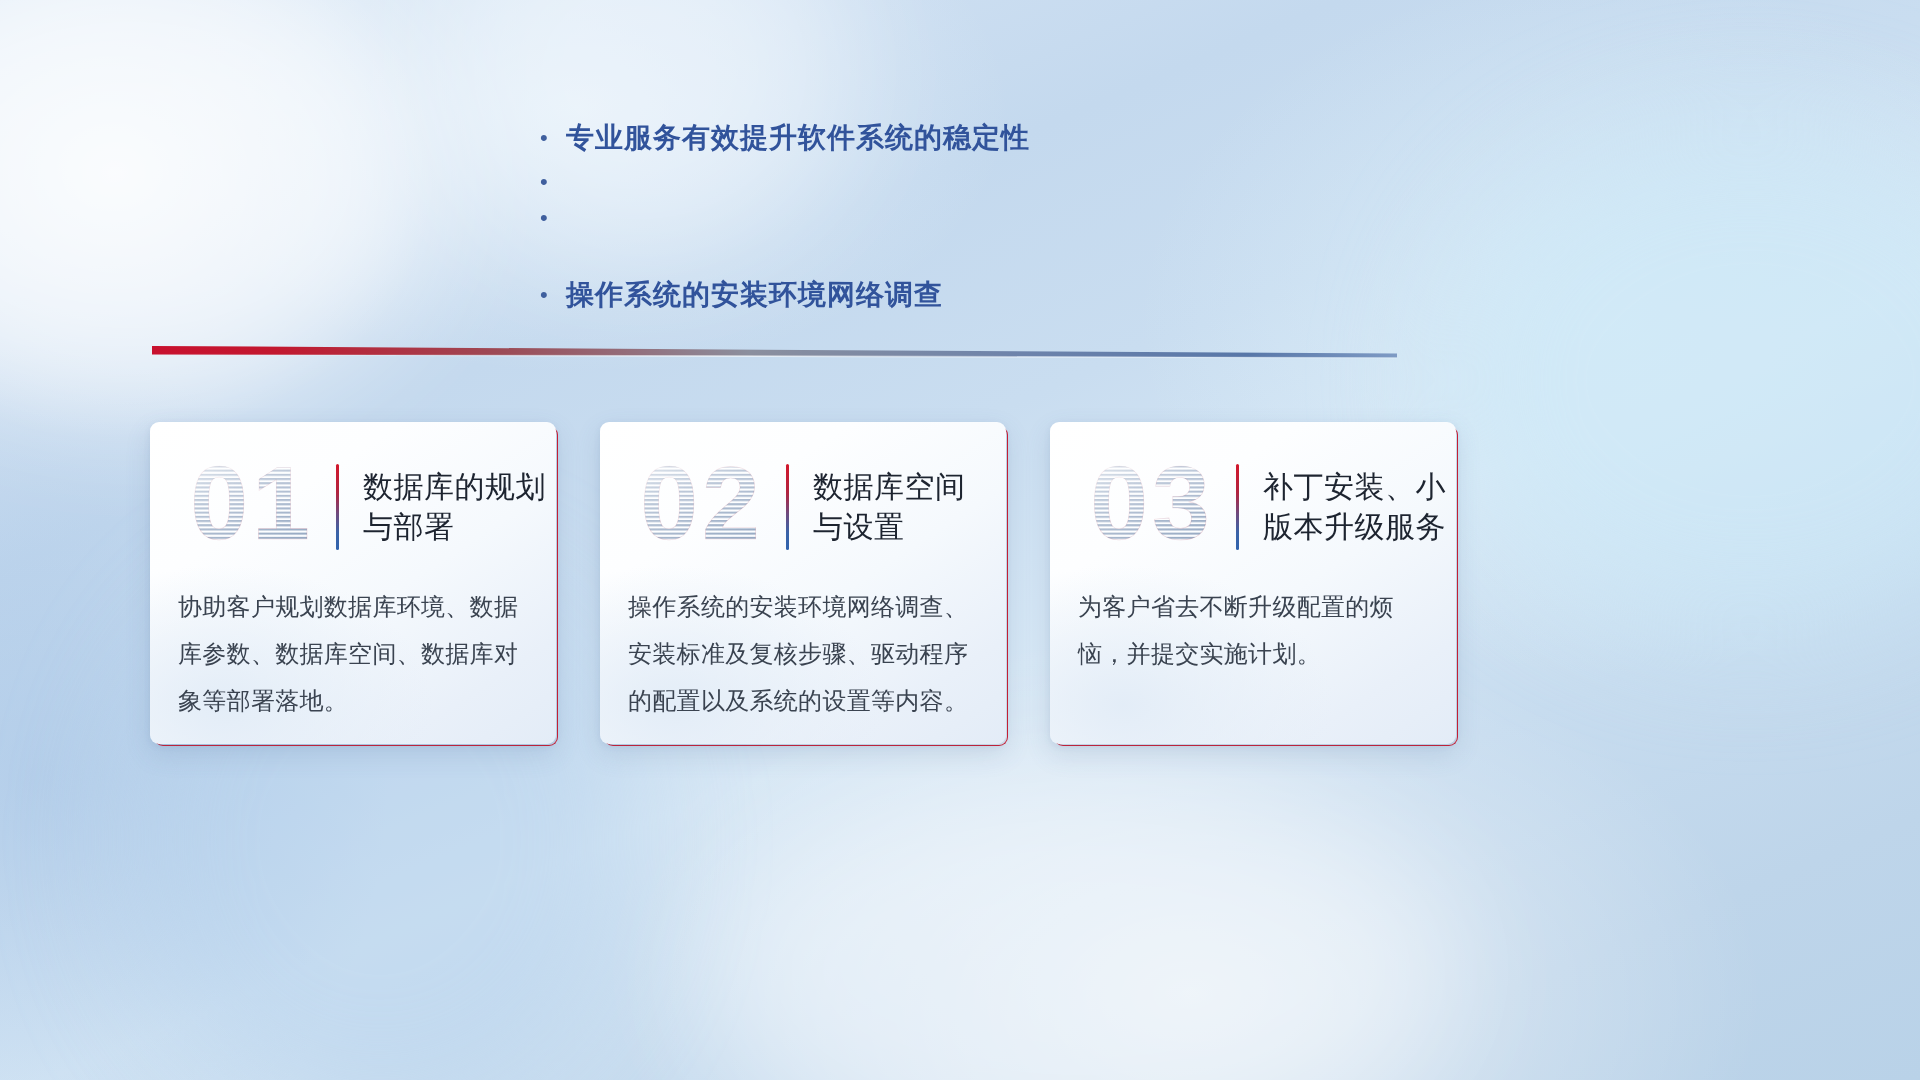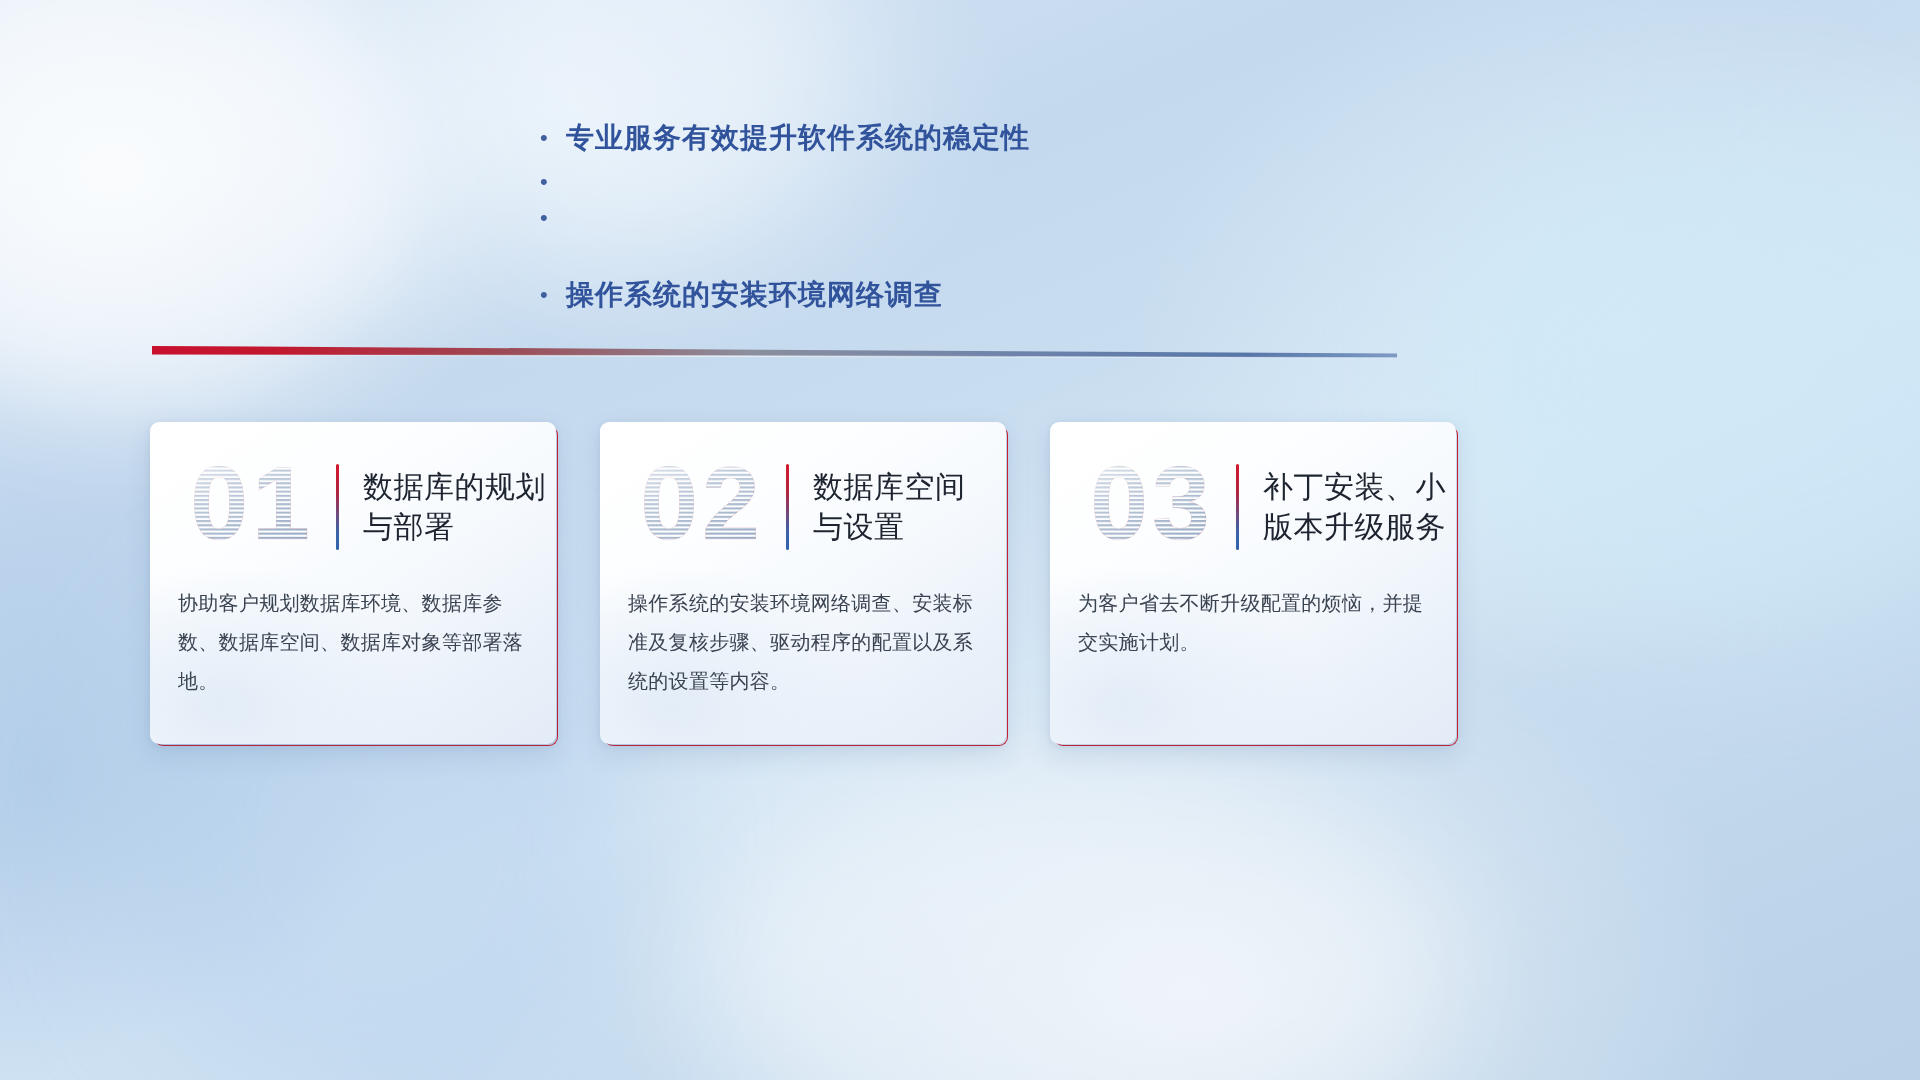--- a/index.html
+++ b/index.html
@@ -160,21 +160,21 @@
     font-weight: 400;
     letter-spacing: 0.5px;
     white-space: pre-line;
   }
 
   .card-body {
     position: absolute;
     left: 28px;
     right: 26px;
     top: 162px;
-    font-size: 20px;
+    font-size: 24px;
     line-height: 1.95;
     color: #3a4350;
     letter-spacing: 0.3px;
   }
 </style>
 </head>
 <body>
 
 <div id="stage">
 

